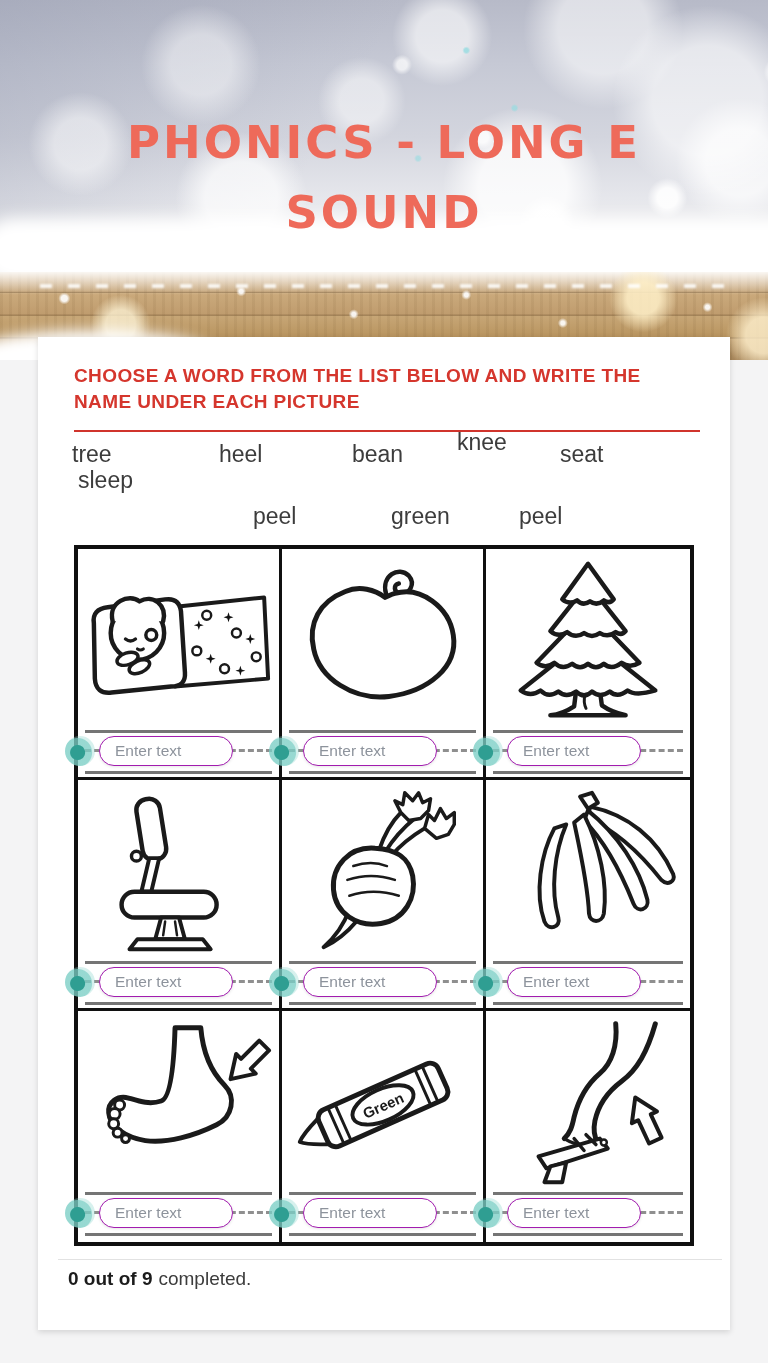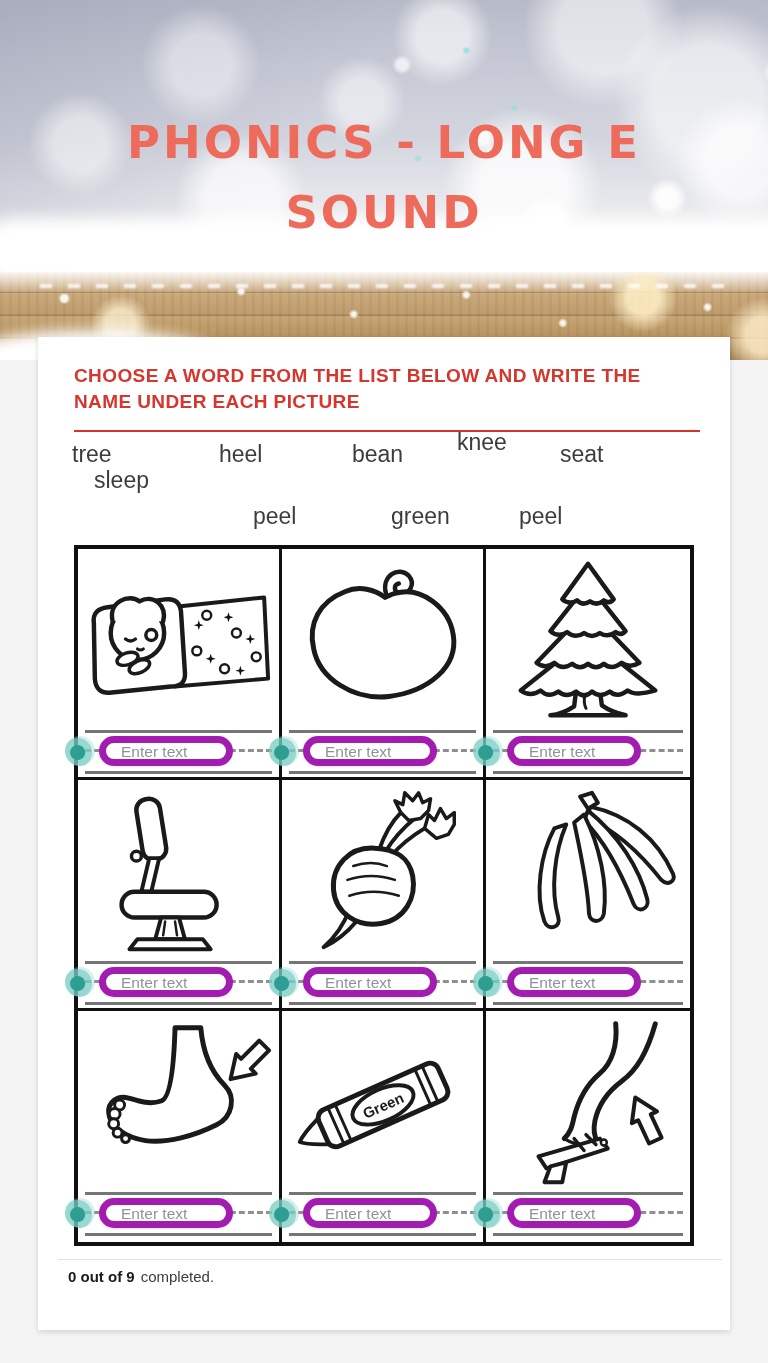--- a/index.html
+++ b/index.html
@@ -80,21 +80,21 @@
     font-family:Liberation Sans, sans-serif;font-weight:700;
     font-size:19px;line-height:1.35;letter-spacing:.4px;color:#d5362d;
   }
   .heading-divider{
     position:absolute;left:36px;top:93px;width:626px;height:2px;background:#d0342c;
   }
 
   
   .word{position:absolute;font-size:23px;color:#3c3c3c;}
   .w0{left:34px;top:104px;} .w1{left:181px;top:104px;} .w2{left:314px;top:104px;}
-  .w3{left:419px;top:92px;} .w4{left:522px;top:104px;} .w5{left:56px;top:130px;}
+  .w3{left:419px;top:92px;} .w4{left:522px;top:104px;} .w5{left:40px;top:130px;}
   .w6{left:215px;top:166px;} .w7{left:353px;top:166px;} .w8{left:481px;top:166px;}
 
   
   .grid{
     position:absolute;left:36px;top:208px;width:620px;height:701px;
     box-sizing:border-box;border:4px solid #101010;
     display:grid;grid-template-columns:repeat(3,1fr);grid-template-rows:repeat(3,1fr);
     background:#fff;
   }
   .cell{position:relative;box-sizing:border-box;border-right:3px solid #101010;border-bottom:3px solid #101010;}
@@ -106,33 +106,33 @@
   .gl-top{top:181px;} .gl-bot{top:222px;}
   .gl-dash{position:absolute;left:7px;right:7px;top:200px;border-top:3px dashed #8f8f8f;z-index:0;}
   .answer{position:absolute;left:0;right:0;top:187px;height:30px;}
   .audio-btn{
     position:absolute;left:-13px;top:0;width:30px;height:30px;border-radius:50%;
     border:none;padding:0;cursor:pointer;z-index:2;
     background:radial-gradient(circle at 42% 55%, #2f9e92 0 7px, rgba(122,206,197,.78) 8px 14px, rgba(140,214,205,.35) 15px);
   }
   .pill{
     position:absolute;left:21px;top:0;width:134px;height:30px;z-index:1;
-    background:#fff;border:7px solid #a21caf;border-radius:15px;
+    background:#fff;border:1px solid #a21caf;border-radius:15px;
     box-shadow:0 1px 3px rgba(0,0,0,.10);box-sizing:border-box;
   }
   .pill input{
     width:100%;height:100%;border:none;outline:none;background:transparent;
     font-family:"Liberation Sans", sans-serif;font-size:15.5px;color:#333;
     padding:0 0 0 15px;box-sizing:border-box;border-radius:15px;
   }
   .pill input::placeholder{color:#8d939c;opacity:1;}
 
   
   .status-divider{position:absolute;left:20px;right:8px;top:922px;height:1px;background:#e2e2e2;}
-  .status{position:absolute;left:30px;top:931px;font-size:15px;color:#3c3c3c;}
+  .status{position:absolute;left:30px;top:931px;font-size:19px;color:#3c3c3c;}
   .status b{color:#1b1b1b;font-weight:700;}
   .status .rest{margin-left:6px;}
 
   
   svg.art *{vector-effect:none;}
 </style>
 </head>
 <body>
 
 <div class="hero">

